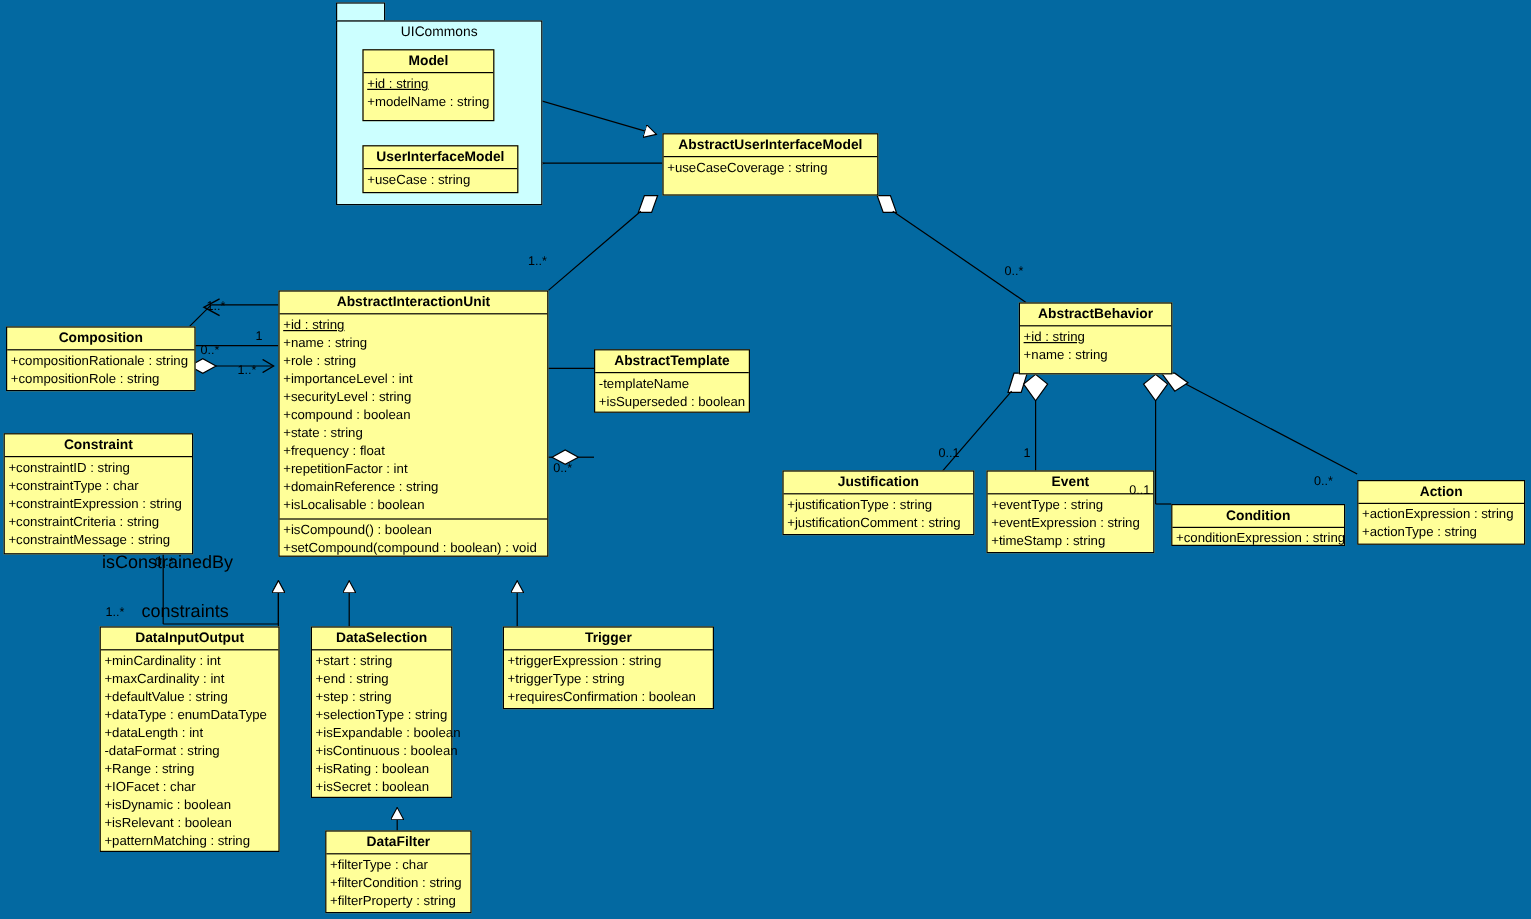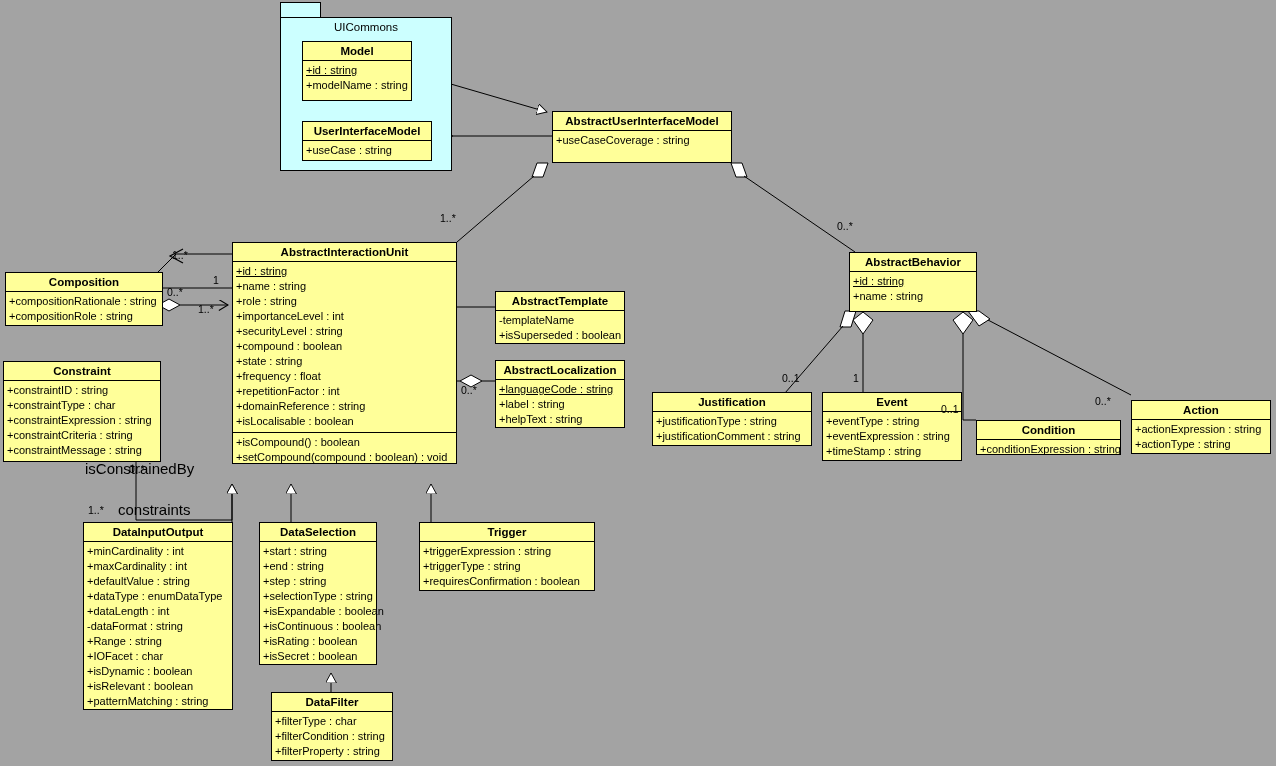--- a/index.html
+++ b/index.html
@@ -7,21 +7,21 @@
     padding: 0;
     background: #ffffff;
   }
   body {
     font-family: "Liberation Sans", sans-serif;
   }
   #canvas {
     position: relative;
     width: 1276px;
     height: 766px;
-    background: #a3a3a3;
+    background: #0369a1;
     overflow: hidden;
   }
   svg.wires {
     position: absolute;
     left: 0; top: 0;
     width: 1276px;
     height: 766px;
     pointer-events: none;
   }
   .uml-class {
@@ -228,28 +228,20 @@
   </div>
 
   <div class="uml-class" style="left:495px; top:291px; width:130px; height:53px;">
     <div class="uml-title">AbstractTemplate</div>
     <div class="uml-section nb">
       <div class="uml-attr">-templateName</div>
       <div class="uml-attr">+isSuperseded : boolean</div>
     </div>
   </div>
 
-  <div class="uml-class" style="left:495px; top:360px; width:130px; height:68px;">
-    <div class="uml-title">AbstractLocalization</div>
-    <div class="uml-section nb">
-      <div class="uml-attr underline">+languageCode : string</div>
-      <div class="uml-attr">+label : string</div>
-      <div class="uml-attr">+helpText : string</div>
-    </div>
-  </div>
 
   <div class="uml-class" style="left:849px; top:252px; width:128px; height:60px;">
     <div class="uml-title">AbstractBehavior</div>
     <div class="uml-section nb">
       <div class="uml-attr underline">+id : string</div>
       <div class="uml-attr">+name : string</div>
     </div>
   </div>
 
   <div class="uml-class" style="left:652px; top:392px; width:160px; height:54px;">

